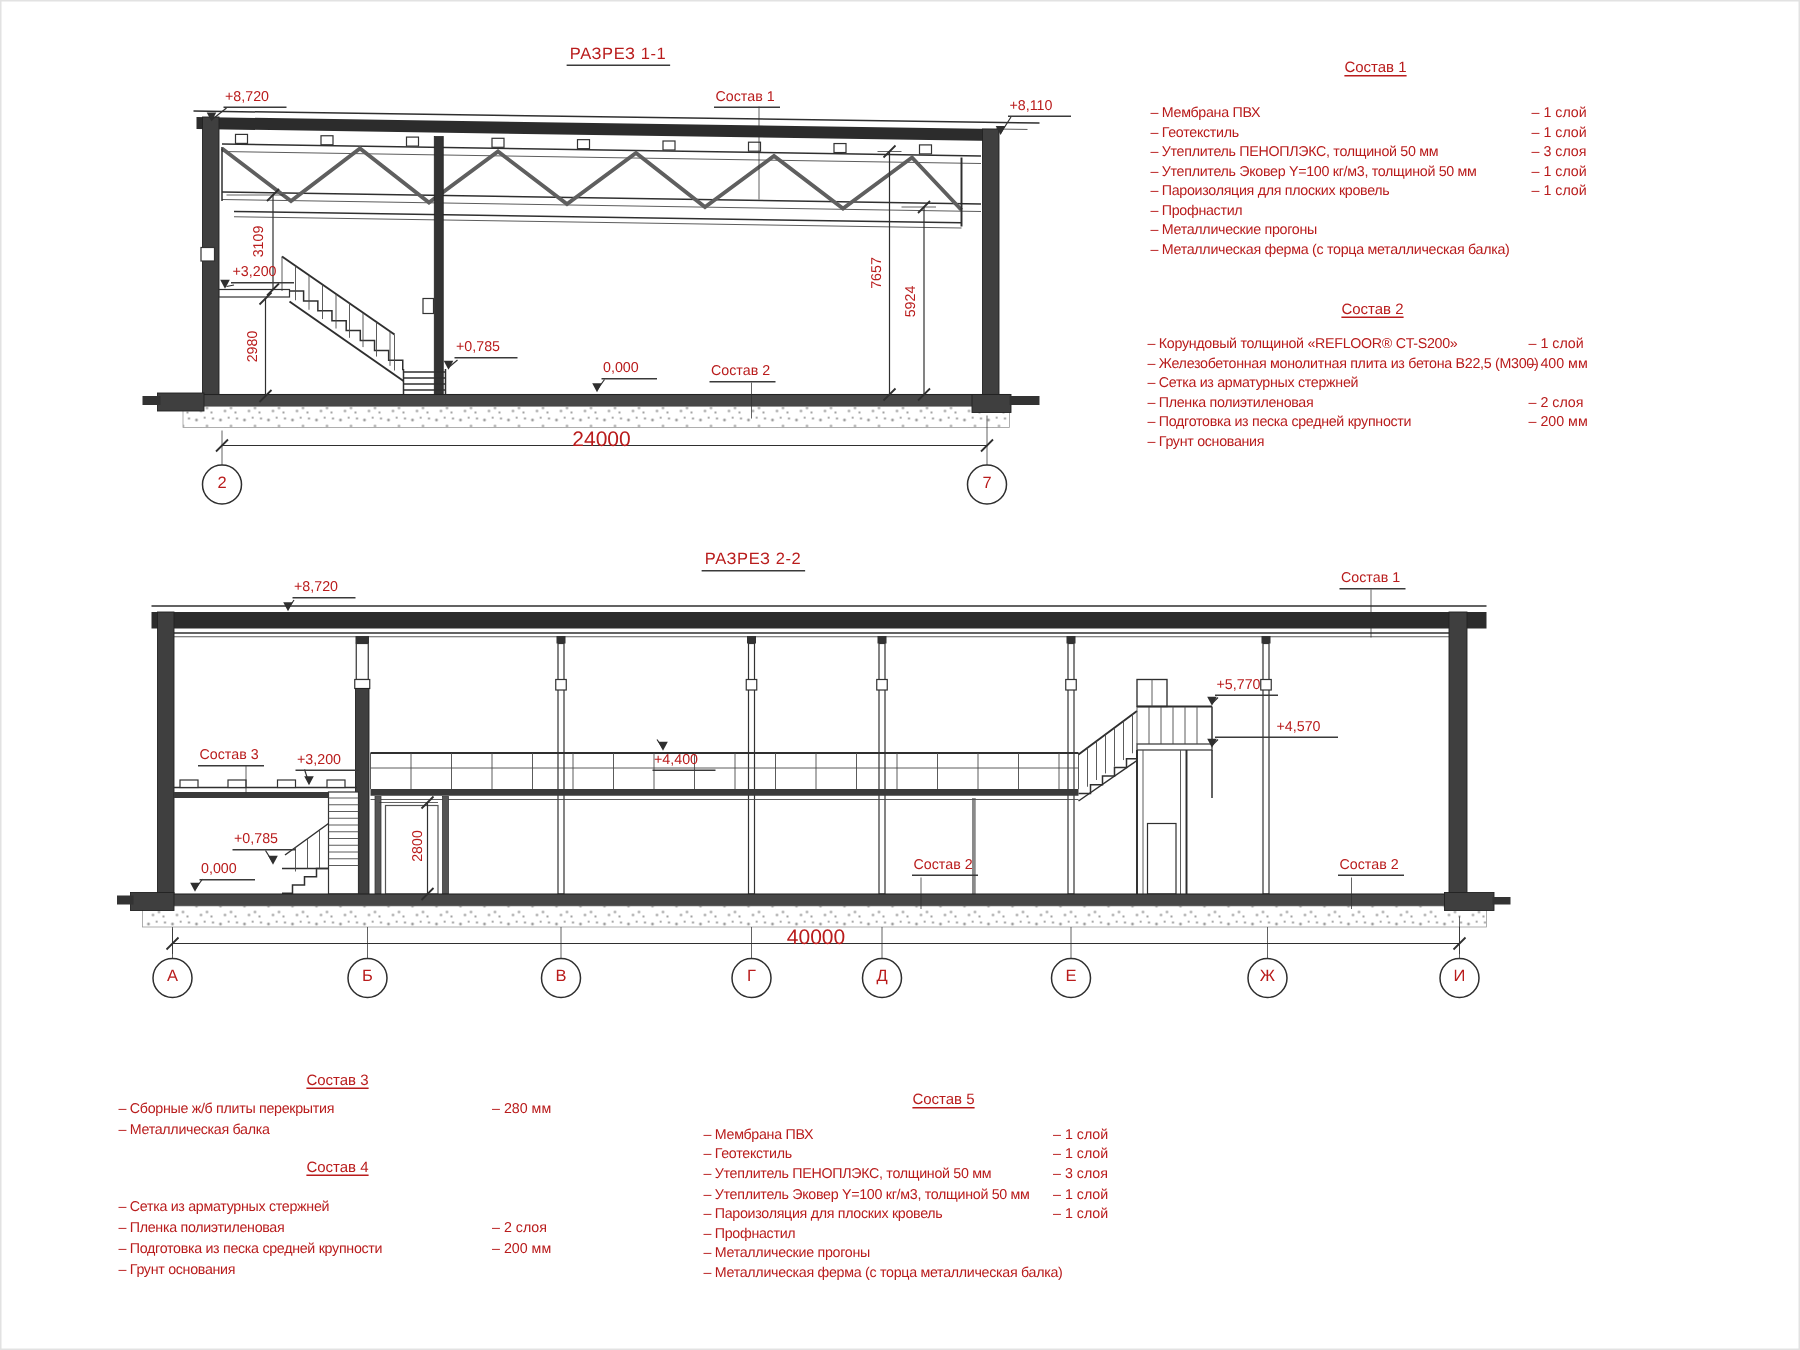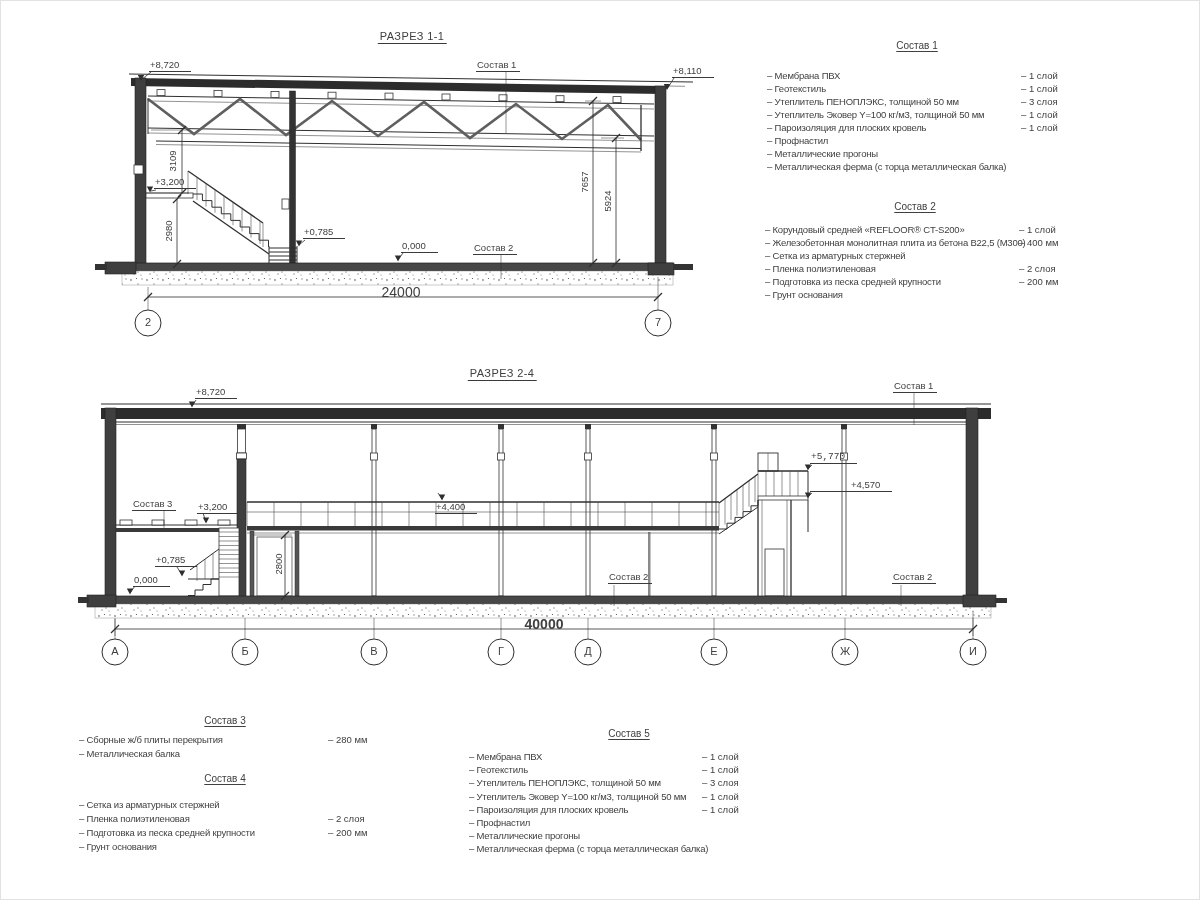--- a/index.html
+++ b/index.html
@@ -1,17 +1,17 @@
 <!DOCTYPE html>
 <html><head>
 <meta charset="utf-8">
 <style>
   html,body{margin:0;padding:0;background:#fff;}
   #page{position:relative;width:1200px;height:900px;background:#fff;border:1px solid #e2e2e2;box-sizing:border-box;
-        font-family:"Liberation Sans",sans-serif;color:#404040;overflow:hidden;}
+        font-family:"Liberation Sans",sans-serif;color:#b91c1c;overflow:hidden;}
   #draw{position:absolute;left:0;top:0;}
   .labels{position:absolute;left:0;top:0;width:1200px;height:900px;}
   .labels > div{position:absolute;}
   .sec-title{font-size:11px;letter-spacing:.4px;border-bottom:1px solid #3a3a3a;padding:0 2px 1px 2px;transform:translateX(-50%);white-space:nowrap;}
   .flag{font-size:9.5px;border-bottom:1px solid #3a3a3a;padding:0 12px 1px 1px;white-space:nowrap;}
   .ref{font-size:9.5px;border-bottom:1px solid #3a3a3a;padding:0 4px 1px 1px;white-space:nowrap;}
   .vdim{font-size:9.5px;width:40px;height:14px;text-align:center;transform:rotate(-90deg);white-space:nowrap;}
   .hdim{font-size:14px;width:60px;text-align:center;white-space:nowrap;}
   .axl{font-size:11px;width:30px;height:16px;text-align:center;}
   .sostav{position:absolute;font-size:9.5px;}
@@ -357,34 +357,34 @@
   <div class="ref" style="left:475px;top:58px;">Состав 1</div>
   <div class="ref" style="left:472px;top:241px;">Состав 2</div>
   <div class="vdim" style="left:153px;top:153px;">3109</div>
   <div class="vdim" style="left:149px;top:223px;">2980</div>
   <div class="vdim" style="left:565px;top:174px;">7657</div>
   <div class="vdim" style="left:588px;top:193px;">5924</div>
   <div class="hdim" style="left:370px;top:283px;">24000</div>
   <div class="axl" style="left:132px;top:315px;">2</div>
   <div class="axl" style="left:642px;top:315px;">7</div>
 
-  <div class="sec-title" style="left:501px;top:366px;">РАЗРЕЗ 2-4</div>
+  <div class="sec-title" style="left:501px;top:366px;">РАЗРЕЗ 2-2</div>
   <div class="flag" style="left:194px;top:385px;">+8,720</div>
   <div class="flag" style="left:434px;top:500px;">+4,400</div>
-  <div class="flag" style="left:809px;top:450px;font-family:Liberation Mono, monospace;">+5,770</div>
+  <div class="flag" style="left:809px;top:450px;">+5,770</div>
   <div class="flag" style="left:809px;top:478px;padding-left:41px;">+4,570</div>
   <div class="flag" style="left:196px;top:500px;">+3,200</div>
   <div class="flag" style="left:154px;top:553px;">+0,785</div>
   <div class="flag" style="left:132px;top:573px;">0,000</div>
   <div class="ref" style="left:892px;top:379px;">Состав 1</div>
   <div class="ref" style="left:131px;top:497px;">Состав 3</div>
   <div class="ref" style="left:607px;top:570px;">Состав 2</div>
   <div class="ref" style="left:891px;top:570px;">Состав 2</div>
   <div class="vdim" style="left:259px;top:556px;">2800</div>
-  <div class="hdim" style="left:513px;top:615px;font-weight:bold;">40000</div>
+  <div class="hdim" style="left:513px;top:615px;">40000</div>
   <div class="axl" style="left:99px;top:644px;">А</div>
   <div class="axl" style="left:229px;top:644px;">Б</div>
   <div class="axl" style="left:358px;top:644px;">В</div>
   <div class="axl" style="left:485px;top:644px;">Г</div>
   <div class="axl" style="left:572px;top:644px;">Д</div>
   <div class="axl" style="left:698px;top:644px;">Е</div>
   <div class="axl" style="left:829px;top:644px;">Ж</div>
   <div class="axl" style="left:957px;top:644px;">И</div>
 </div>
 
@@ -423,21 +423,21 @@
       <span class="cname">– Металлическая ферма (с торца металлическая балка)</span>
       <span class="cval"></span>
     </div>
       </div>
 </div>
 
 <div class="sostav" style="left:764px;top:200px;width:320px;--valx:254px;">
   <div class="stitle" style="width:300px;">Состав 2</div>
   <div style="margin-top:12px;">
         <div class="crow">
-      <span class="cname">– Корундовый средней «REFLOOR® CT-S200»</span>
+      <span class="cname">– Корундовый толщиной «REFLOOR® CT-S200»</span>
       <span class="cval">– 1 слой</span>
     </div>
         <div class="crow">
       <span class="cname">– Железобетонная  монолитная плита из бетона В22,5 (М300)</span>
       <span class="cval">– 400 мм</span>
     </div>
         <div class="crow">
       <span class="cname">– Сетка из арматурных стержней</span>
       <span class="cval"></span>
     </div>

